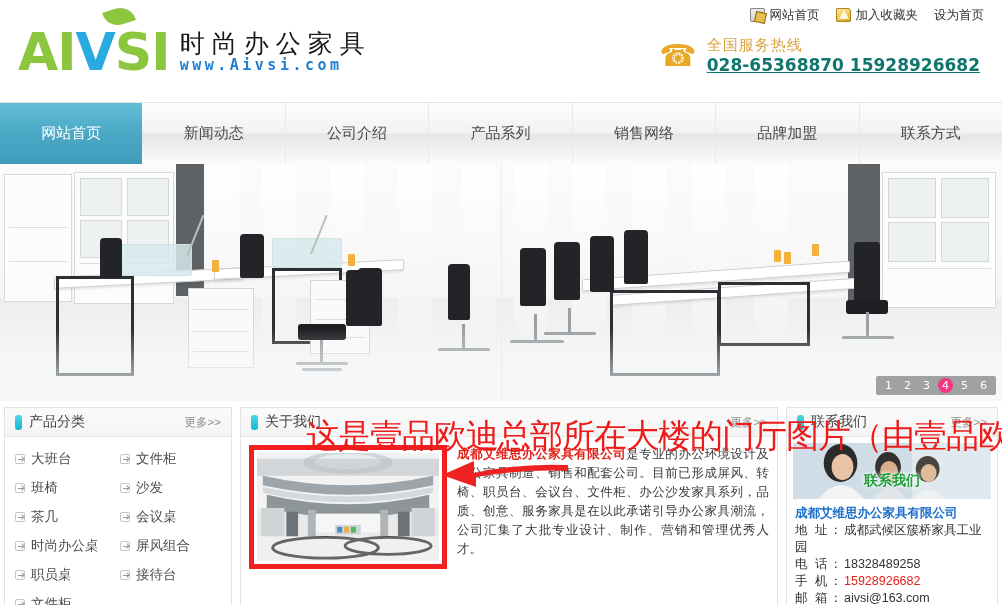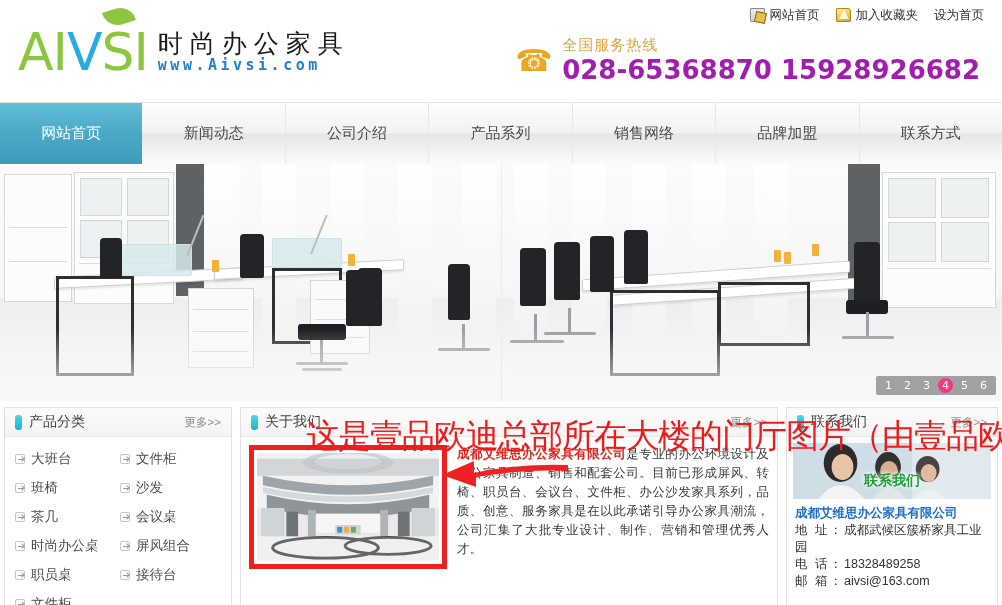--- a/index.html
+++ b/index.html
@@ -38,38 +38,38 @@
   .ico-fav:after{
     content:''; position:absolute; left:2px; top:1px; width:0;height:0;
     border-left:5px solid transparent;border-right:5px solid transparent;
     border-bottom:9px solid #fff; opacity:.85;
   }
 
   
   .brandrow { height: 72px; position: relative; }
   .logo { position:absolute; left:18px; top:-4px; display:flex; align-items:flex-end; }
   .logo-mark {
-    font-size: 52px; font-weight: 400; letter-spacing: -1px;
+    font-size: 52px; font-weight: 700; letter-spacing: -1px;
     color: #8cc63f; font-family: "DejaVu Sans", sans-serif; line-height: 1;
     position: relative; padding-right: 4px;
   }
   .logo-mark .v-blue { color: #29abe2; }
   .leaf {
     position:absolute; left: 86px; top: -18px; width: 30px; height: 17px;
     background: #8cc63f; border-radius: 0 16px 0 16px; transform: rotate(-18deg);
   }
   .logo-text { padding-bottom: 4px; margin-left: 6px; }
   .logo-cn { font-size: 25px; letter-spacing: 7px; color: #1a1a1a; font-weight: 400; line-height: 1.05; }
   .logo-url { font-size: 15px; letter-spacing: 3.5px; color: #1f7fd0; font-weight: 700; font-family: "DejaVu Sans Mono", monospace; }
 
   .hotline { position:absolute; right: 22px; top: 6px; display:flex; align-items:center; gap:10px; }
   .phone-ico { font-size: 30px; color:#e8a724; line-height:1; transform: scaleX(-1); }
   .hotline-txt { text-align:left; }
   .hotline-lbl { font-size: 15px; color: #d9a441; letter-spacing:1px; }
-  .hotline-num { font-size: 26px; font-weight: 700; color: #a21caf; letter-spacing: 0px; font-family:"DejaVu Sans", sans-serif; }
+  .hotline-num { font-size: 17px; font-weight: 700; color: #0f766e; letter-spacing: 0px; font-family:"DejaVu Sans", sans-serif;text-decoration:underline; }
 
   
   .nav {
     height: 62px; display:flex; align-items:stretch;
     background: linear-gradient(180deg,#fdfdfd 0%, #f2f2f2 48%, #e6e6e6 52%, #fbfbfb 100%);
     border-top: 1px solid #e3e3e3;
   }
   .nav-item {
     flex: 1; display:flex; align-items:center; justify-content:center;
     font-size: 15px; color:#4a4a4a; cursor:pointer;
@@ -479,20 +479,21 @@
         <ellipse cx="136" cy="26" rx="12" ry="13" fill="#4a4440"></ellipse>
         <ellipse cx="137" cy="30" rx="8" ry="9" fill="#e0bb9c"></ellipse>
         <path d="M121 56 Q137 38 154 56 Z" fill="#eef1f2"></path>
       </svg>
       <div class="cap">联系我们</div>
     </div>
     <div class="contact-lines">
       <div class="cname">成都艾维思办公家具有限公司</div>
       <div><span class="lbl">地 址：</span><span>成都武候区簇桥家具工业园</span></div>
       <div><span class="lbl">电 话：</span><span>18328489258</span></div>
+      <div><span class="lbl">手 机：</span><span class="red">15928926682</span></div>
       <div><span class="lbl">邮 箱：</span><span>aivsi@163.com</span></div>
     </div>
   </div>
 </div>
 
 <div class="annot">这是壹品欧迪总部所在大楼的门厅图片（由壹品欧迪原创）</div>
 <svg class="annot-arrow" viewBox="0 0 130 34">
   <path d="M128 10 Q80 8 34 18 L34 6 L2 20 L36 32 L36 22 Q82 14 128 16 Z" fill="#ee2222"></path>
 </svg>
 

